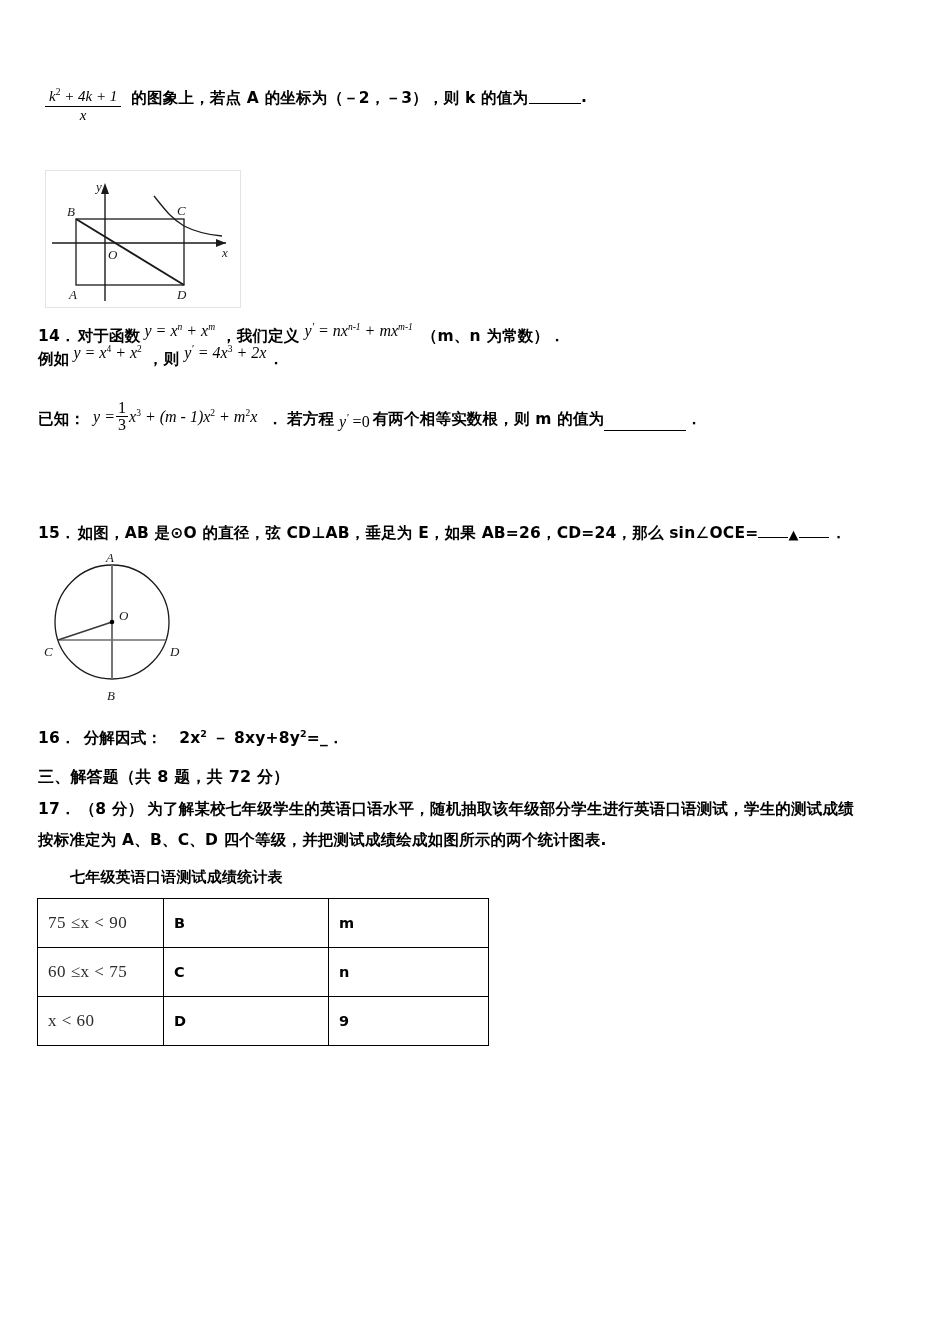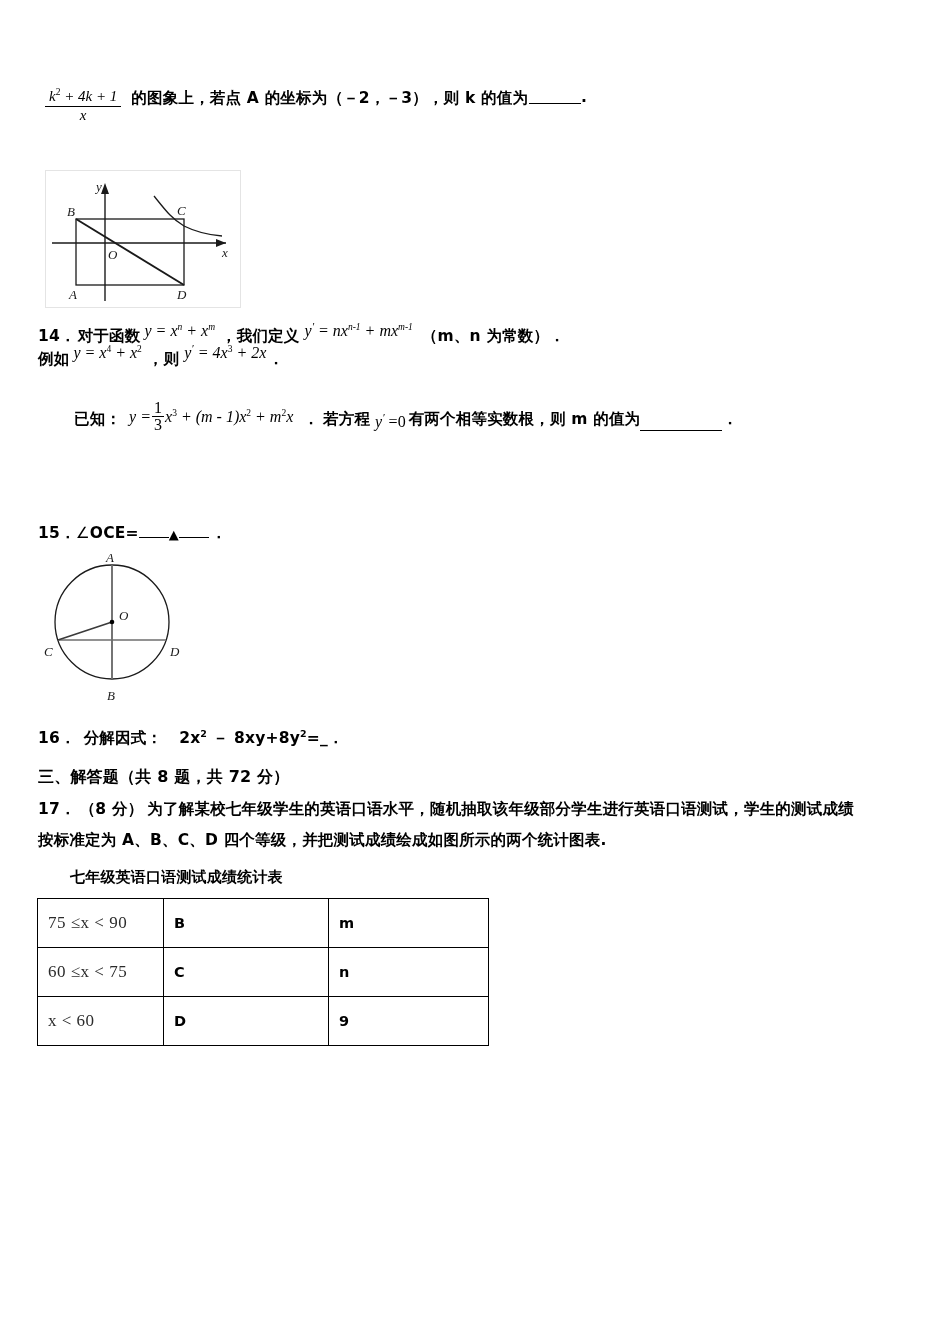--- a/index.html
+++ b/index.html
@@ -99,21 +99,21 @@
     top: 170px;
     width: 196px;
     height: 138px;
     border: 1px solid #e4e4e4;
     box-sizing: border-box;
   }
 
   #q14 { left: 38px; top: 325px; width: 880px; }
   #q14 .l1 { display: flex; align-items: baseline; flex-wrap: nowrap; }
   #q14 .l2 { display: flex; align-items: baseline; }
-  #q14 .l3 { margin-top: 30px; display: flex; align-items: center; margin-left: 36px; }
+  #q14 .l3 { margin-top: 30px; display: flex; align-items: center; }
 
   #q15 { left: 38px; top: 521px; width: 890px; }
   #q15 .line { display: flex; align-items: baseline; white-space: nowrap; }
 
   #fig2 {
     left: 38px;
     top: 552px;
     width: 180px;
     height: 152px;
   }
@@ -279,20 +279,21 @@
       </span>
       <span class="cn" style="margin-left:3px; align-self:flex-end; padding-bottom:4px;">有两个相等实数根，则 m 的值为</span>
       <span class="blank-line" style="width:82px; height:16px; align-self:flex-end; margin-bottom:3px;"></span>
       <span class="cn" style="align-self:flex-end; padding-bottom:4px;">．</span>
     </div>
   </div>
 
   <div class="abs" id="q15">
     <div class="line">
       <span class="cn">15．</span>
+      <span class="cn" style="margin-left:2px;">如图，AB 是⊙O 的直径，弦 CD⊥AB，垂足为 E，如果 AB=26，CD=24，那么 sin</span>
       <span class="cn" style="font-weight:normal;">∠</span>
       <span class="cn">OCE=</span>
       <span class="blank-line" style="width:30px; height:16px;"></span>
       <span class="cn" style="font-size:13px; position:relative; top:1px;">▲</span>
       <span class="blank-line" style="width:30px; height:16px;"></span>
       <span class="cn" style="margin-left:2px;">．</span>
     </div>
   </div>
 
   <div class="abs" id="fig2">

